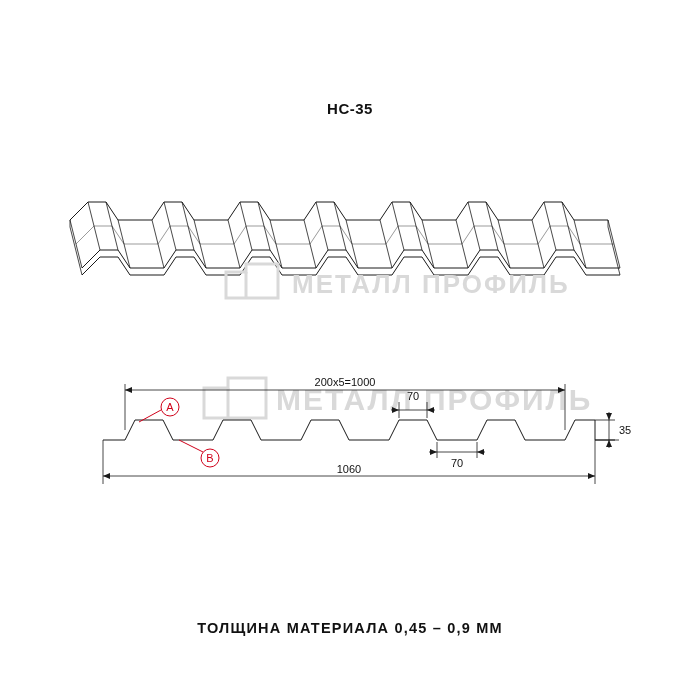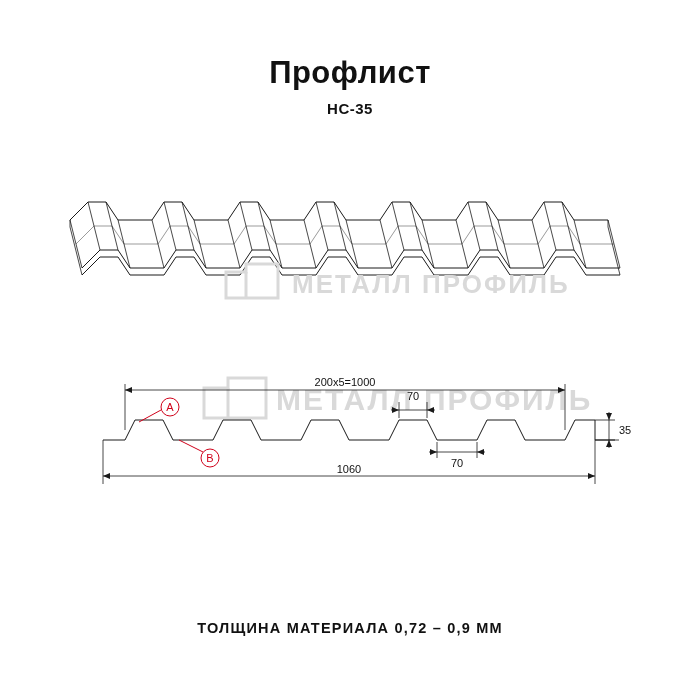--- a/index.html
+++ b/index.html
@@ -105,21 +105,20 @@
     fill: #d9d9d9;
     letter-spacing: 2px;
   }
   .wm-shape { fill: none; stroke: #d9d9d9; stroke-width: 3; }
 </style>
 </head>
 <body>
 
 <div class="page">
 
-  <div class="title">Профлист</div>
   <div class="subtitle">НС-35</div>
 
   <div class="iso-wrap">
     <svg width="580" height="135" viewBox="0 0 580 135">
 
       <g class="ln">
 
         <path d="M10,40 L28,22 L46,22 L58,40 L92,40 L104,22 L122,22 L134,40 L168,40 L180,22 L198,22 L210,40 L244,40 L256,22 L274,22 L286,40 L320,40 L332,22 L350,22 L362,40 L396,40 L408,22 L426,22 L438,40 L472,40 L484,22 L502,22 L514,40 L548,40"></path>
 
         <path d="M22,88 L40,70 L58,70 L70,88 L104,88 L116,70 L134,70 L146,88 L180,88 L192,70 L210,70 L222,88 L256,88 L268,70 L286,70 L298,88 L332,88 L344,70 L362,70 L374,88 L408,88 L420,70 L438,70 L450,88 L484,88 L496,70 L514,70 L526,88 L560,88"></path>
@@ -245,15 +244,15 @@
       </g>
 
       <g>
         <circle class="callout" cx="115" cy="86" r="9"></circle>
         <path class="callout" d="M108,80 L84,68"></path>
         <text class="callout-text" x="115" y="90" text-anchor="middle">B</text>
       </g>
     </svg>
   </div>
 
-  <div class="footer-note">ТОЛЩИНА МАТЕРИАЛА 0,72 – 0,9 ММ</div>
+  <div class="footer-note">ТОЛЩИНА МАТЕРИАЛА 0,45 – 0,9 ММ</div>
 
 </div>
 
 </body></html>

